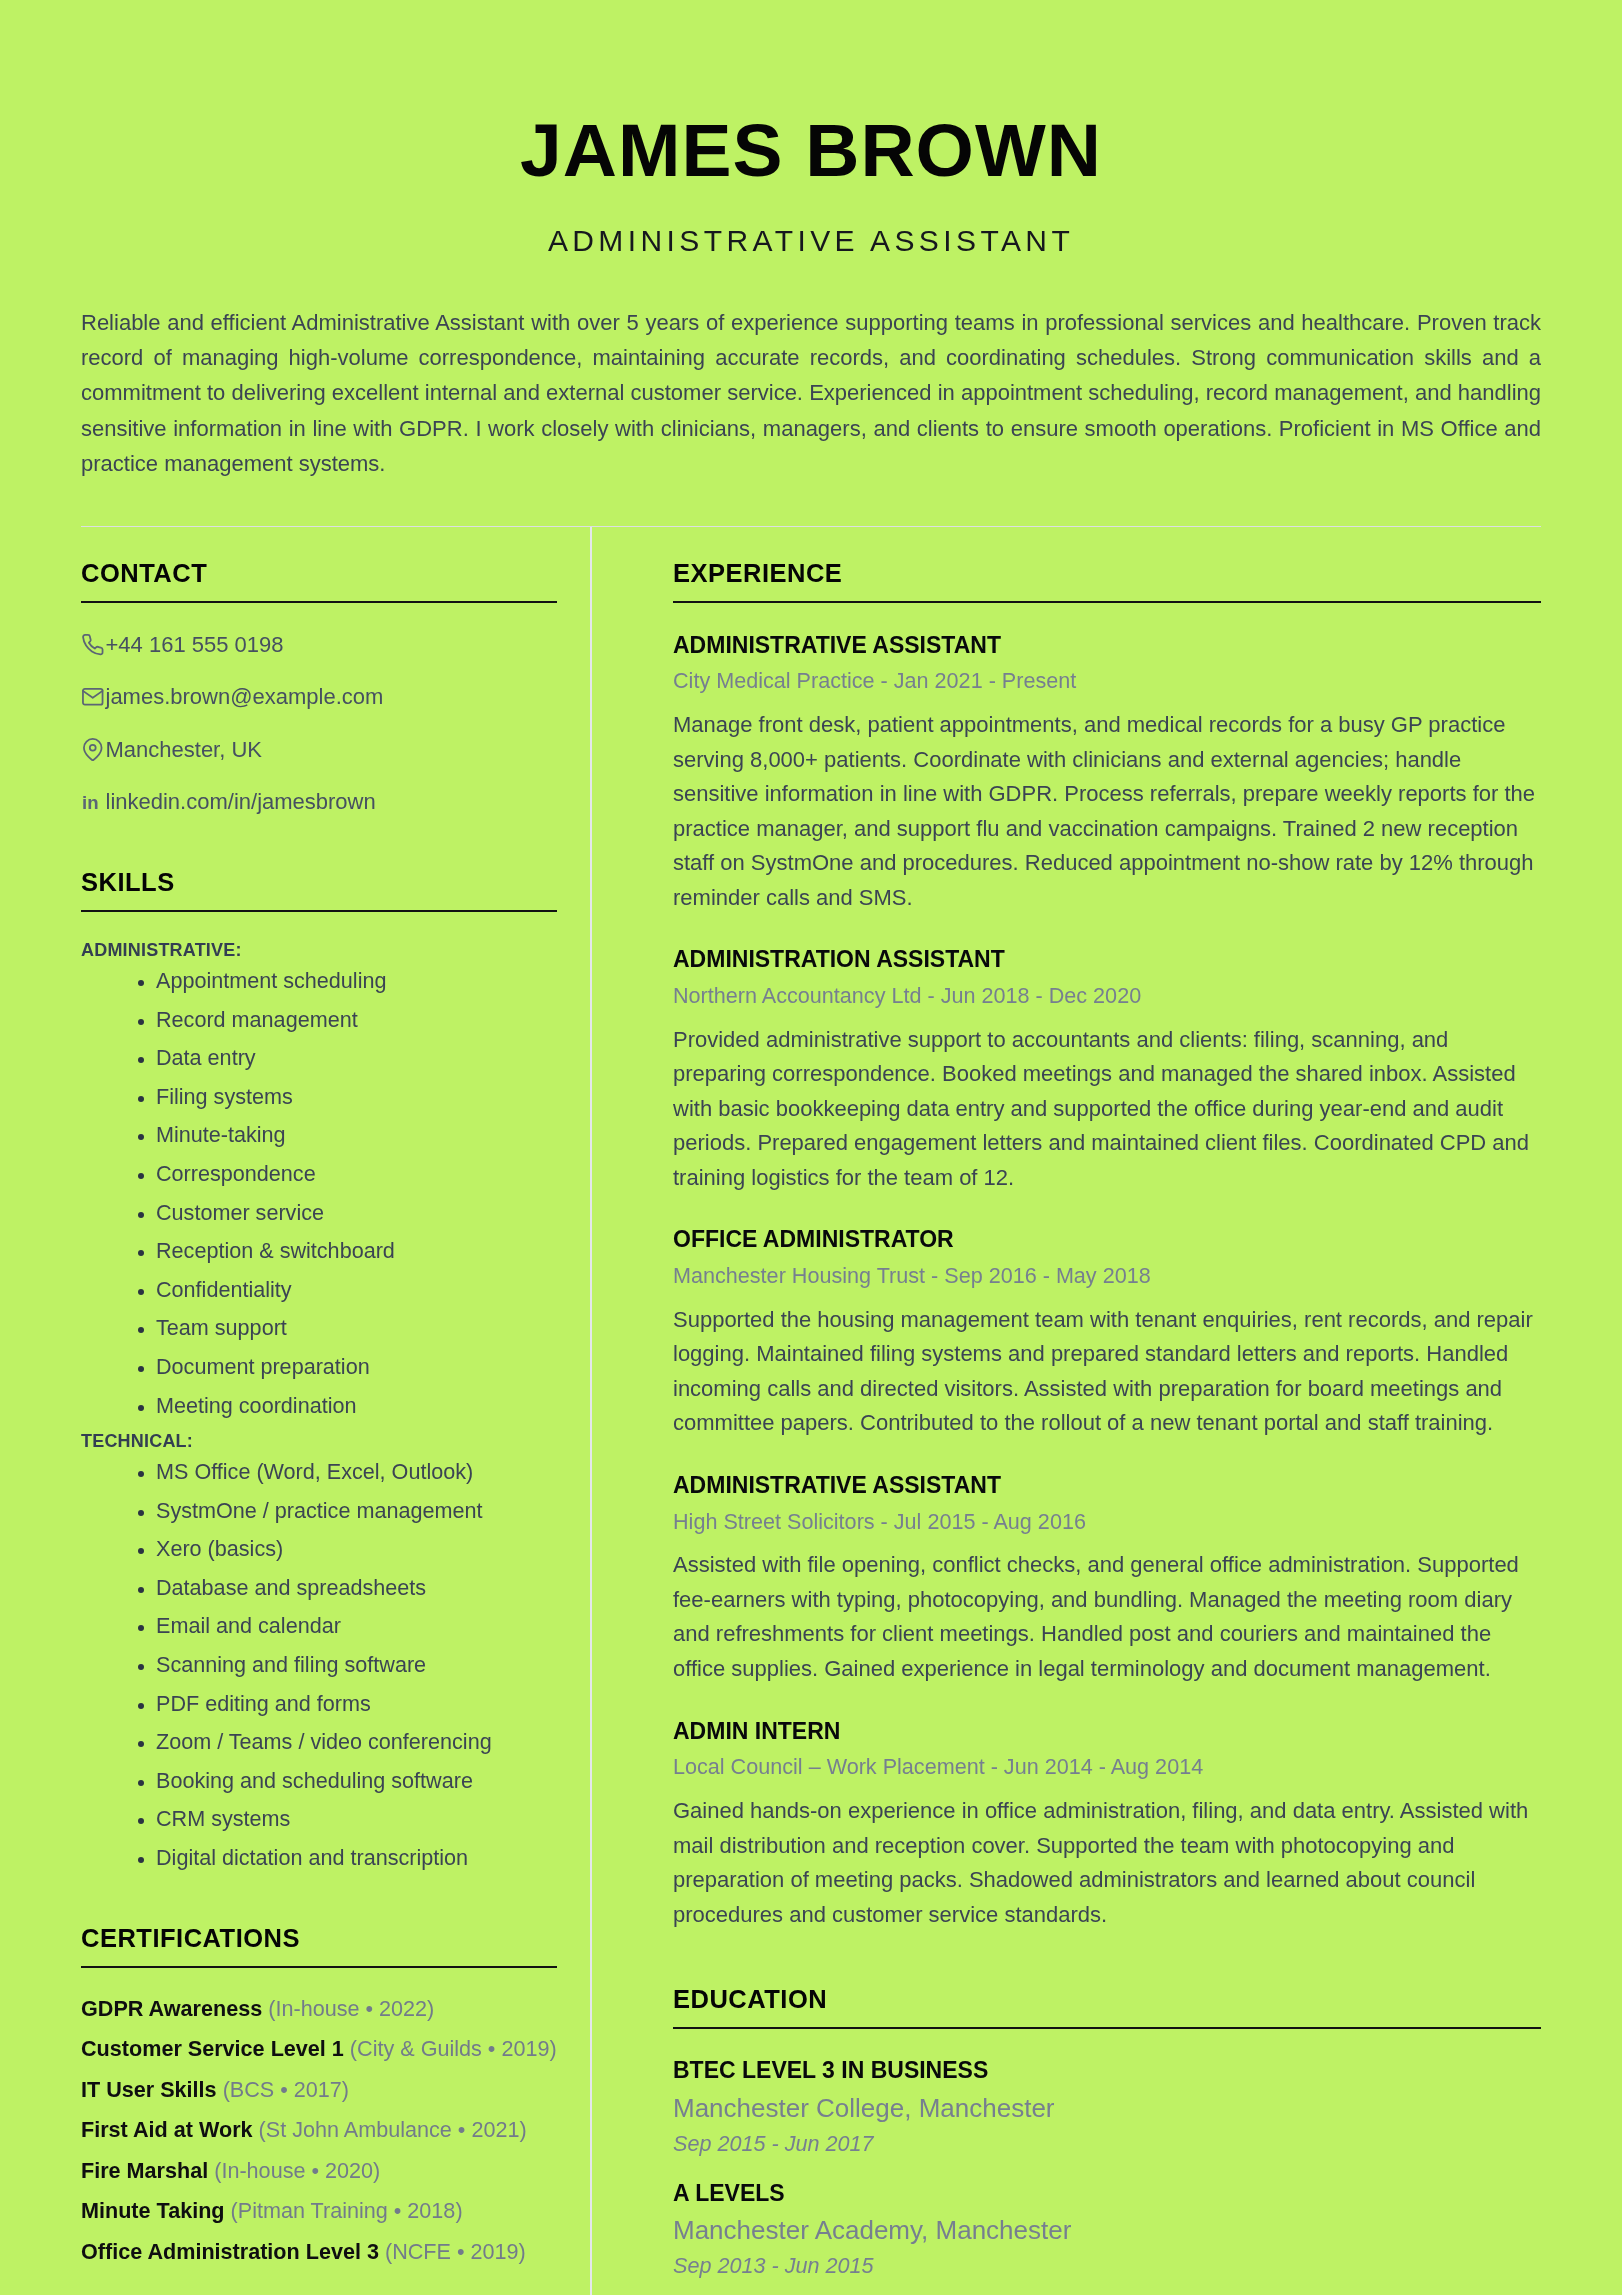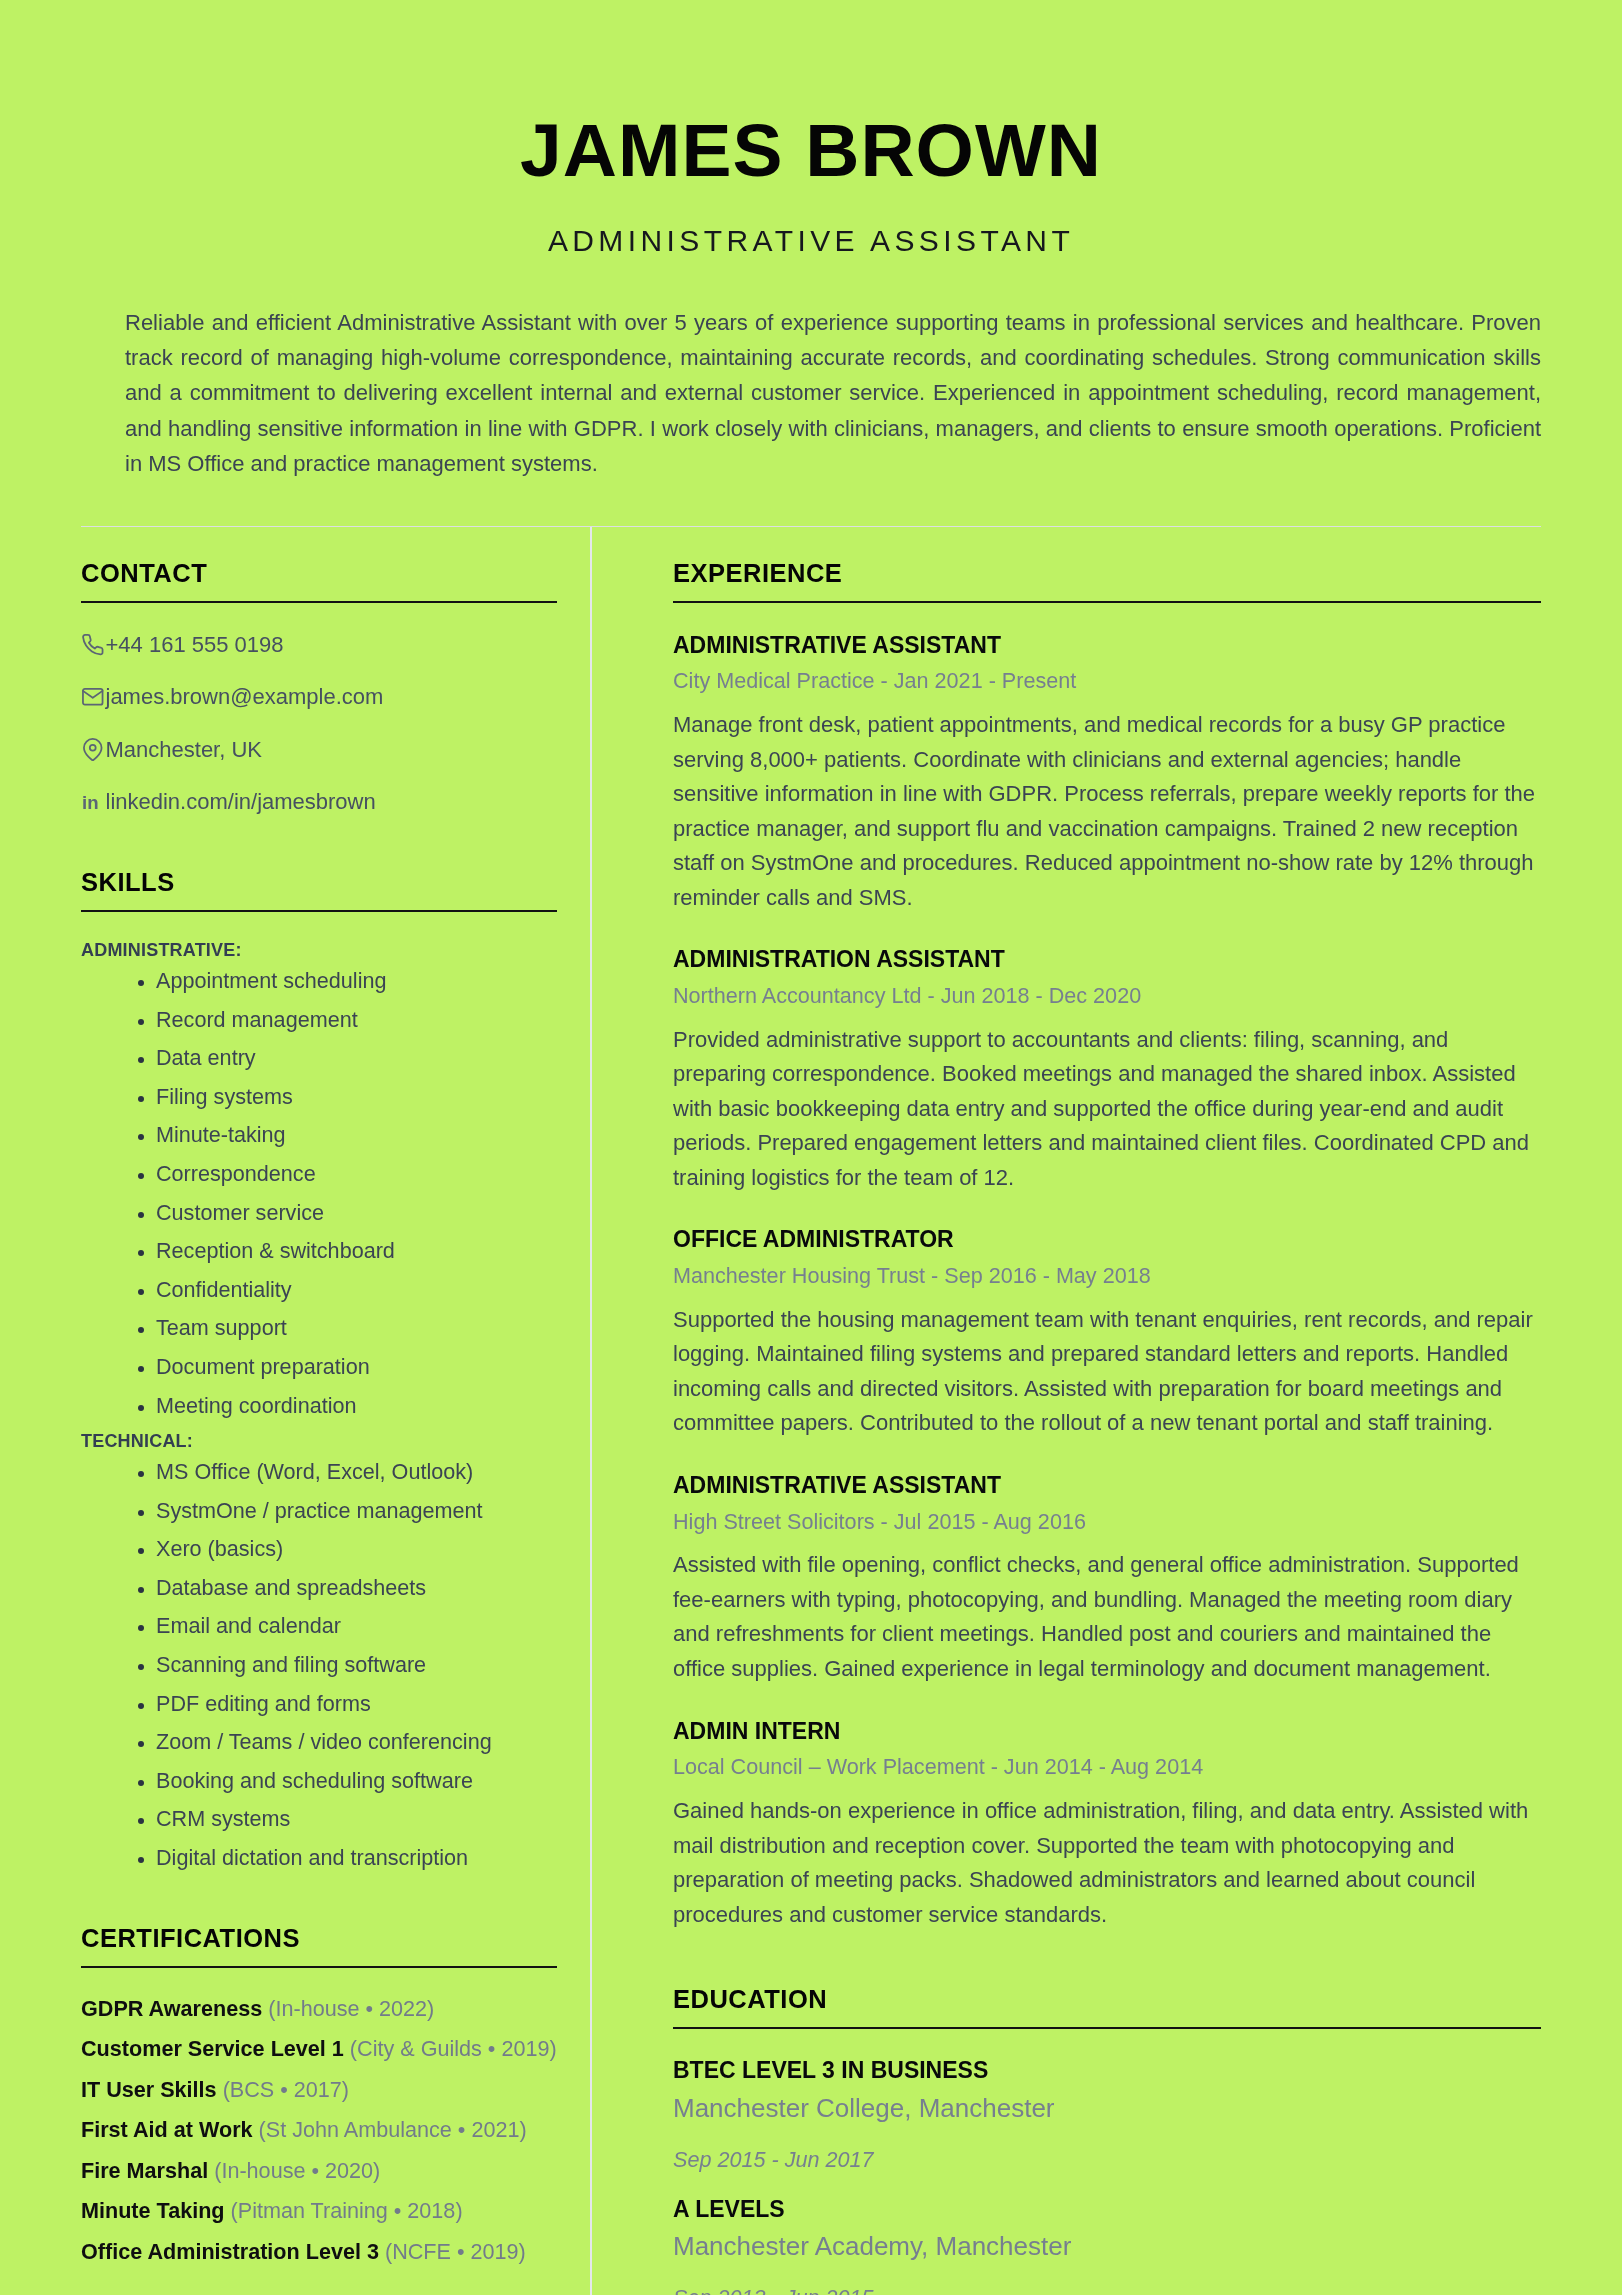--- a/index.html
+++ b/index.html
@@ -31,21 +31,20 @@
     font-weight: 400;
     letter-spacing: 4.4px;
     color: #16181d;
   }
   .summary {
     margin-top: 47px;
     font-size: 22px;
     line-height: 1.6;
     text-align: justify;
     color: #3b4453;
-    margin-left: 44px;
   }
   .top-rule {
     margin-top: 45px;
     height: 1.5px;
     background: #dcdfe3;
   }
 
   
   .columns { display: flex; align-items: stretch; min-height: 1755px; }
   .col-left  { width: 476px; flex: 0 0 476px; padding-top: 32px; }
@@ -103,21 +102,21 @@
   
   .job { margin-bottom: 31px; }
   .job-title { font-size: 23px; font-weight: 800; color: #08090b; margin-bottom: 9.8px; }
   .job-meta  { font-size: 21.6px; color: #767f90; margin-bottom: 13.7px; }
   .job-desc  { font-size: 22px; color: #3b4453; line-height: 1.57; }
 
   
   .edu { margin-bottom: 22.6px; }
   .edu-title { font-size: 23px; font-weight: 800; color: #08090b; }
   .edu-inst  { font-size: 26px; color: #767f90; margin-top: 8.8px; }
-  .edu-dates { font-size: 21.6px; color: #767f90; font-style: italic; margin-top: 23px; }
+  .edu-dates { font-size: 21.6px; color: #767f90; font-style: italic; margin-top: 7px; }
 </style>
 </head>
 <body>
 
 <div class="page">
 
   <div class="name">JAMES BROWN</div>
   <div class="role">ADMINISTRATIVE ASSISTANT</div>
   <p class="summary">Reliable and efficient Administrative Assistant with over 5 years of experience supporting teams in professional services and healthcare. Proven track record of managing high-volume correspondence, maintaining accurate records, and coordinating schedules. Strong communication skills and a commitment to delivering excellent internal and external customer service. Experienced in appointment scheduling, record management, and handling sensitive information in line with GDPR. I work closely with clinicians, managers, and clients to ensure smooth operations. Proficient in MS Office and practice management systems.</p>
   <div class="top-rule"></div>

